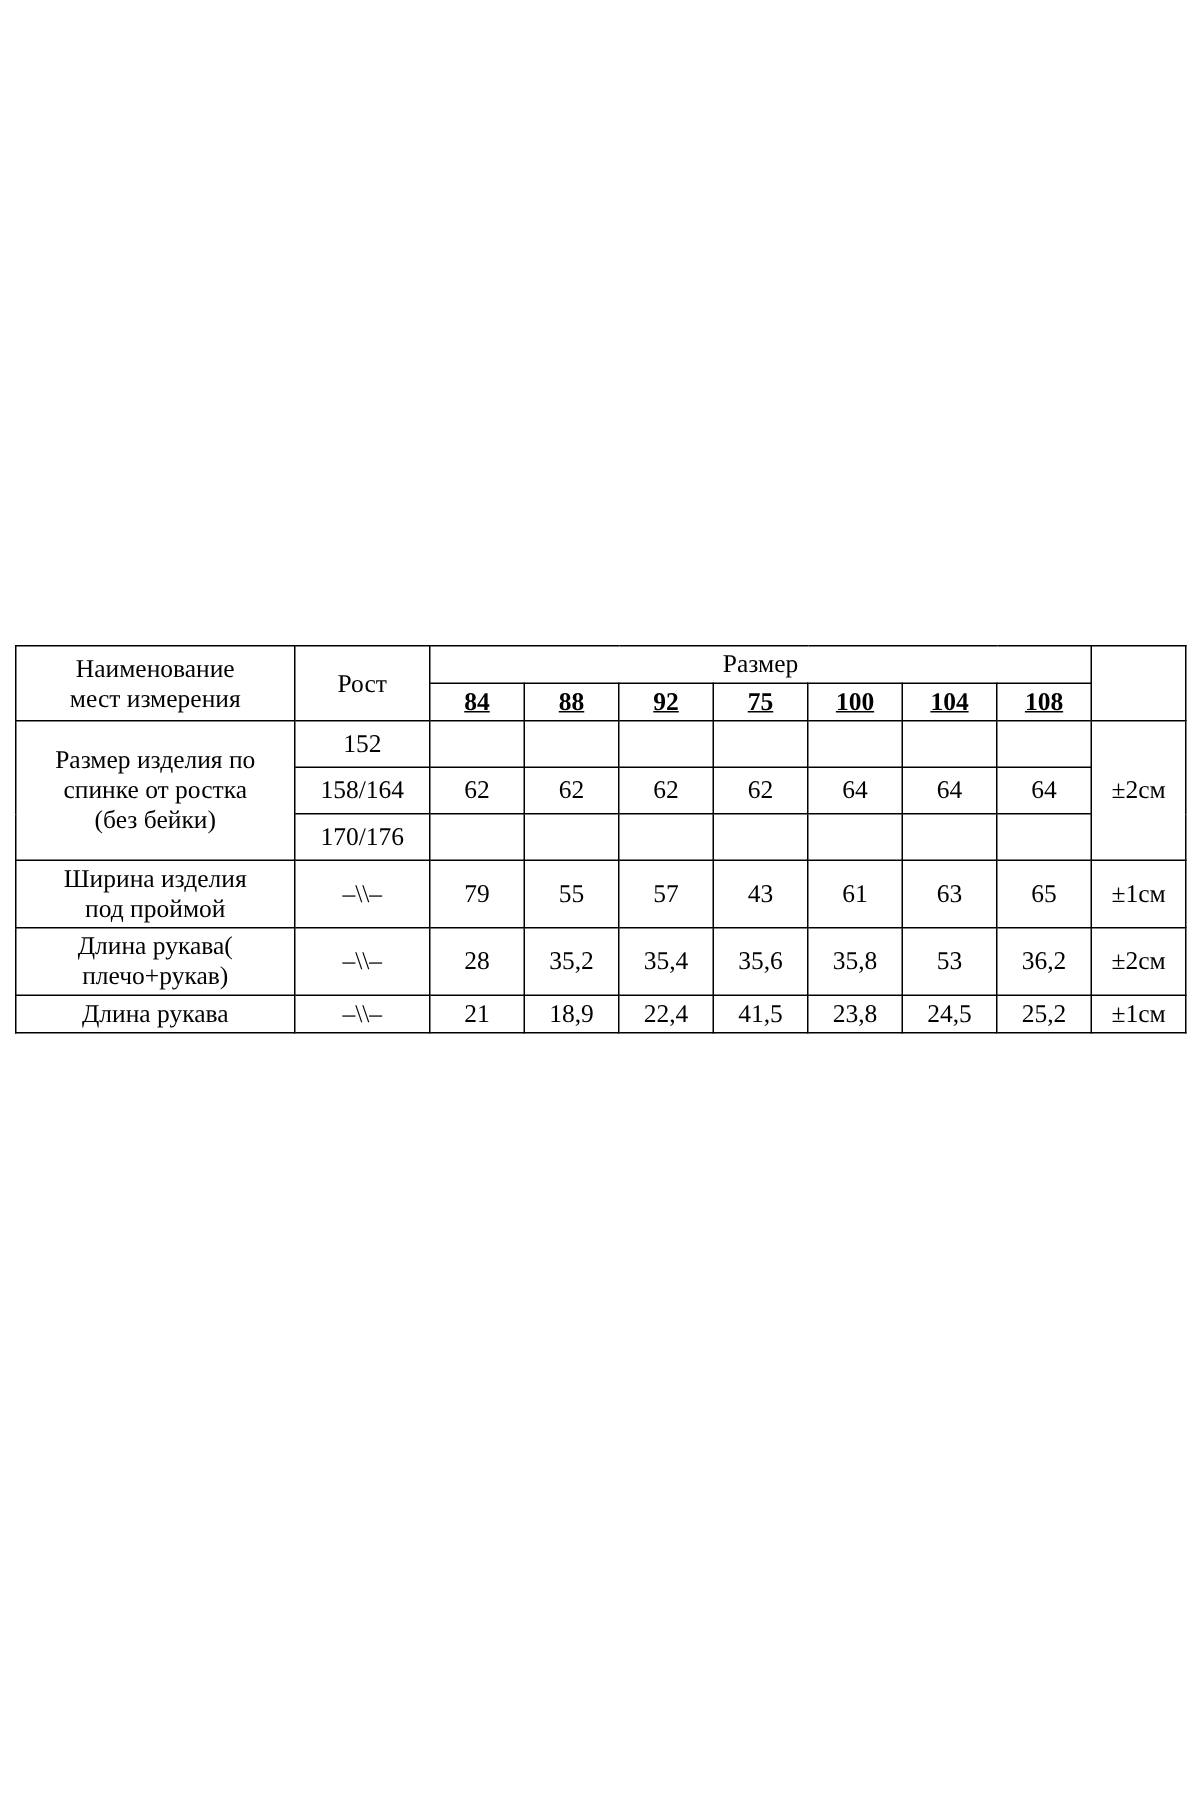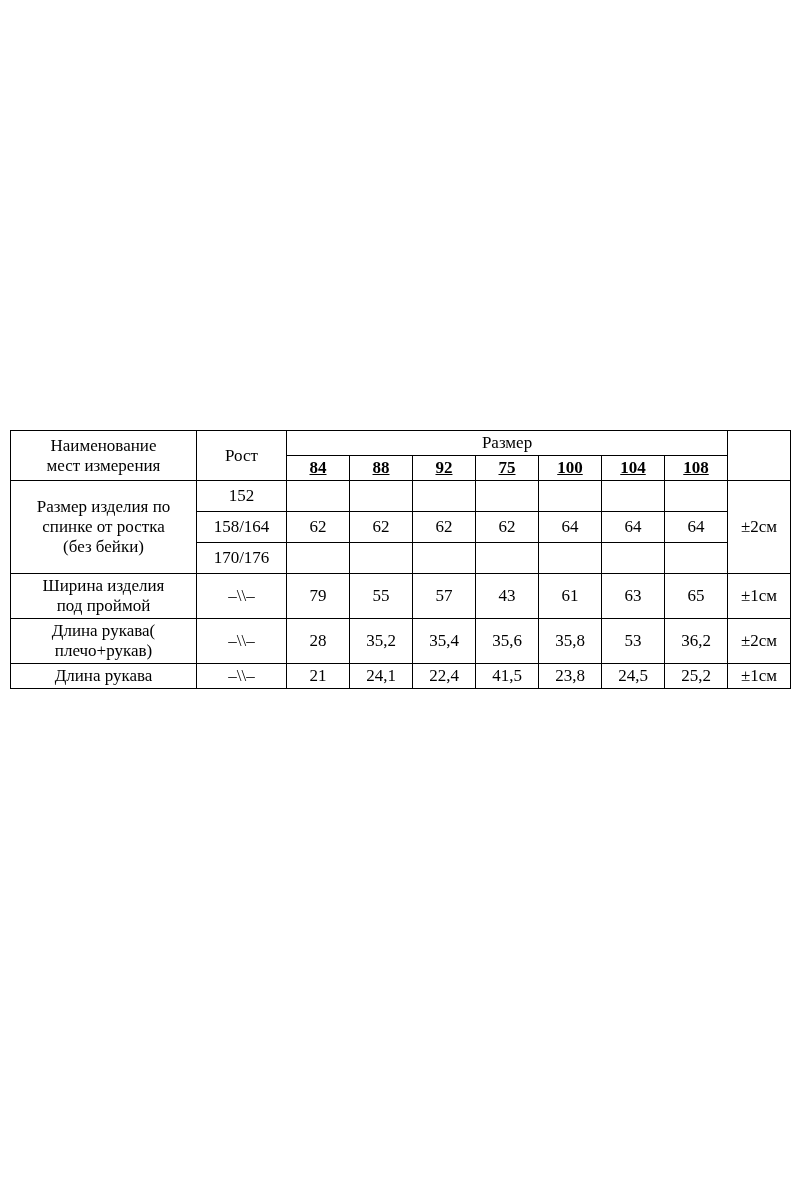--- a/index.html
+++ b/index.html
@@ -176,21 +176,21 @@
           <td class="val">36,2</td>
           <td class="tol">±2см</td>
         </tr>
 
         <tr>
           <td class="cell-name">
             <div>Длина рукава</div>
           </td>
           <td class="dash">–\\–</td>
           <td class="val">21</td>
-          <td class="val">24,1</td>
+          <td class="val">18,9</td>
           <td class="val">22,4</td>
           <td class="val">41,5</td>
           <td class="val">23,8</td>
           <td class="val">24,5</td>
           <td class="val">25,2</td>
           <td class="tol">±1см</td>
         </tr>
       </tbody>
     </table>
   </div>

